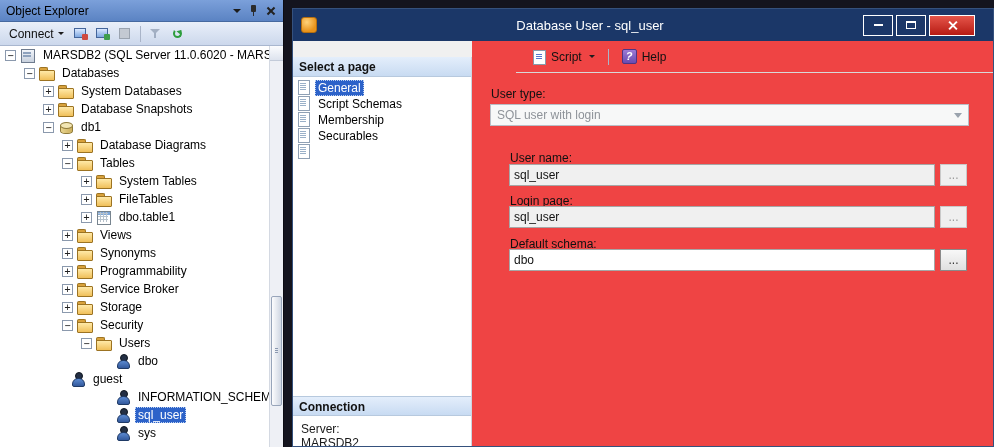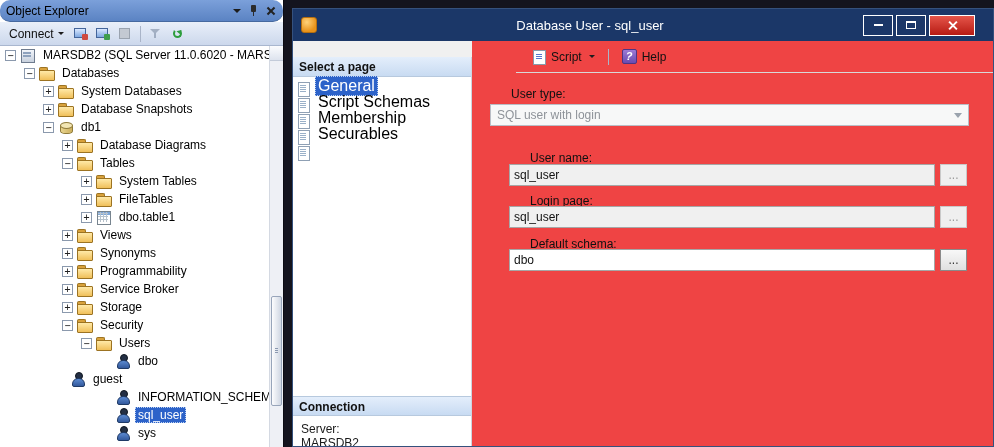--- a/index.html
+++ b/index.html
@@ -3,21 +3,21 @@
 <meta charset="utf-8">
 <style>
   * { box-sizing: border-box; margin: 0; padding: 0; }
   html,body { width: 994px; height: 447px; overflow: hidden; }
   body { font-family: "Liberation Sans", sans-serif; background: #14141e; position: relative; }
 
   .stage { position: absolute; inset: 0; }
 
   
   .oe { position: absolute; left: 0; top: 0; width: 284px; height: 447px; background: #fff; border-right: 1px solid #0c0c14; }
-  .oe-title { height: 22px; background: linear-gradient(180deg,#7ba0da,#5b83c3); display: flex; align-items: center; padding: 0 4px 0 6px; border-bottom: 1px solid #46699f; border-radius: 10px; }
+  .oe-title { height: 22px; background: linear-gradient(180deg,#7ba0da,#5b83c3); display: flex; align-items: center; padding: 0 4px 0 6px; border-bottom: 1px solid #46699f; }
   .oe-title-text { flex: 1; font-size: 12px; color: #000; white-space: nowrap; }
   .oe-tbtn { width: 17px; height: 16px; display: flex; align-items: center; justify-content: center; cursor: default; }
   .chev-down { width: 0; height: 0; border-left: 4px solid transparent; border-right: 4px solid transparent; border-top: 4px solid #1c1c1c; display: inline-block; }
   .pin { position: relative; width: 10px; height: 13px; display: inline-block; }
   .pin::before { content:""; position: absolute; left: 2px; top: 1px; width: 5px; height: 7px; background: #2b2b2b; border-radius: 1px; }
   .pin::after { content:""; position: absolute; left: 4px; top: 8px; width: 1px; height: 4px; background: #2b2b2b; }
   .xmark { position: relative; width: 10px; height: 10px; display: inline-block; }
   .xmark::before,.xmark::after { content:""; position: absolute; left: 4px; top: 0; width: 2px; height: 10px; background: #222; }
   .xmark::before { transform: rotate(45deg); } .xmark::after { transform: rotate(-45deg); }
 
@@ -80,42 +80,42 @@
   .glyph-max { width: 10px; height: 8px; border: 1px solid #fff; border-top-width: 2px; }
   .glyph-x { position: relative; width: 11px; height: 11px; }
   .glyph-x::before,.glyph-x::after { content:""; position: absolute; left: 5px; top: 0; width: 2px; height: 11px; background: #fff; }
   .glyph-x::before { transform: rotate(45deg); } .glyph-x::after { transform: rotate(-45deg); }
 
   .dlg-body { position: absolute; left: 0; right: 0; top: 32px; bottom: 0; }
 
   .pages { position: absolute; left: 0; top: 0; bottom: 0; width: 179px; background: #fff; border-right: 1px solid #cdd5e0; margin-top: 16px; }
   .panel-hdr { height: 20px; background: linear-gradient(#e4eefb,#c8dbf2); border-bottom: 1px solid #b7c9de; font-size: 12px; font-weight: bold; color: #111; padding: 3px 0 0 6px; }
   .page-list { list-style: none; padding: 3px 0 0 3px; }
-  .page-item { display: flex; align-items: flex-end; height: 16px; font-size: 16px; color: #000; cursor: default; }
+  .page-item { display: flex; align-items: flex-start; height: 16px; font-size: 12px; color: #000; cursor: default; }
   .page-icon { width: 15px; height: 14px; position: relative; flex: none; margin-right: 4px; }
   .page-icon::before { content:""; position: absolute; left: 2px; top: 0; width: 10px; height: 13px; background: #fff; border: 1px solid #8fa0b4; }
   .page-icon::after { content:""; position: absolute; left: 4px; top: 3px; width: 6px; height: 1px; background: #9ab0c8; box-shadow: 0 2px 0 #9ab0c8, 0 4px 0 #9ab0c8, 0 6px 0 #9ab0c8; }
   .plabel { padding: 1px 3px; }
   .plabel.selected { background: #2c62c9; color: #fff; outline: 1px dotted #bcd0f0; outline-offset: -1px; }
   .conn-hdr { position: absolute; left: 0; right: 0; top: 339px; border-top: 1px solid #b7c9de; }
   .conn-info { position: absolute; left: 0; right: 0; top: 359px; bottom: 0; overflow: hidden; padding: 6px 0 0 8px; font-size: 12px; color: #1a1a1a; line-height: 14px; }
   .conn-label2 { margin-top: 6px; }
 
   .content { position: absolute; left: 179px; right: 0; top: 0; bottom: 0; background: #ef4444; padding-left: 44px; }
   .content-toolbar { height: 32px; display: flex; align-items: center; padding-left: 8px; gap: 2px; border-bottom: 1px solid #d8d8d8; }
   .tb-btn { display: flex; align-items: center; gap: 5px; background: transparent; border: 1px solid transparent; font-family: inherit; font-size: 12px; color: #111; padding: 3px 7px; }
   .tb-btn .chev-down { border-left-width: 3px; border-right-width: 3px; border-top-width: 3px; margin-left: 2px; }
   .script-icon { width: 14px; height: 15px; position: relative; }
   .script-icon::before { content:""; position: absolute; left: 1px; top: 1px; width: 11px; height: 13px; background: #fff; border: 1px solid #8899aa; }
   .script-icon::after { content:""; position: absolute; left: 4px; top: 5px; width: 6px; height: 1px; background: #5577cc; box-shadow: 0 2px 0 #5577cc, 0 4px 0 #5577cc; }
   .help-icon { width: 15px; height: 15px; position: relative; display: flex; align-items: center; justify-content: center; background: linear-gradient(#9b7ad6,#6a4bb0); border: 1px solid #4d3585; border-radius: 2px; }
   .help-icon .q { color: #fff; font-size: 11px; font-weight: bold; line-height: 1; }
 
   .form { position: absolute; left: 0; right: 0; top: 32px; bottom: 0; font-size: 12px; color: #111; }
-  .flabel { position: absolute; white-space: nowrap; margin-left: 20px; }
+  .flabel { position: absolute; white-space: nowrap; }
   .lbl-usertype { left: 19px; top: 14px; }
   .combo { position: absolute; left: 18px; right: 24px; top: 31px; height: 22px; background: #f7f8f8; border: 1px solid #b9bec6; display: flex; align-items: center; padding: 0 6px; }
   .combo-text { flex: 1; color: #8e9399; white-space: nowrap; overflow: hidden; }
   .combo .chev-down { border-top-color: #9aa3ad; border-left-width: 4px; border-right-width: 4px; border-top-width: 5px; }
   .lbl-username { left: 38px; top: 78px; }
   .lbl-loginname { left: 38px; top: 121px; }
   .lbl-schema { left: 38px; top: 164px; }
   .ftext { position: absolute; left: 37px; right: 58px; height: 22px; border: 1px solid #a6a6a6; font-family: inherit; font-size: 12px; color: #111; padding: 0 4px; }
   .ftext.gray { background: #f0f0f0; }
   .ftext.white { background: #fff; }

